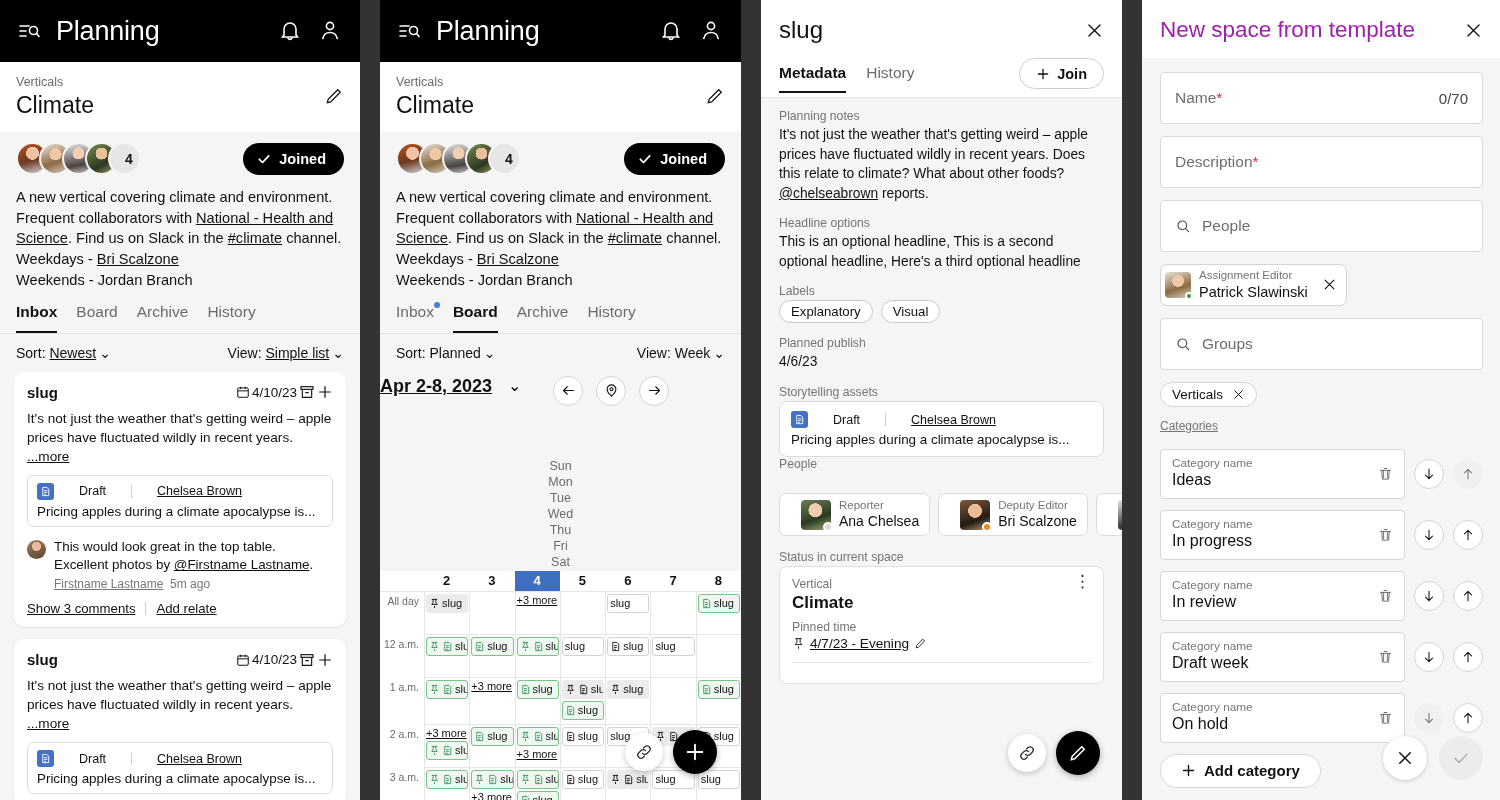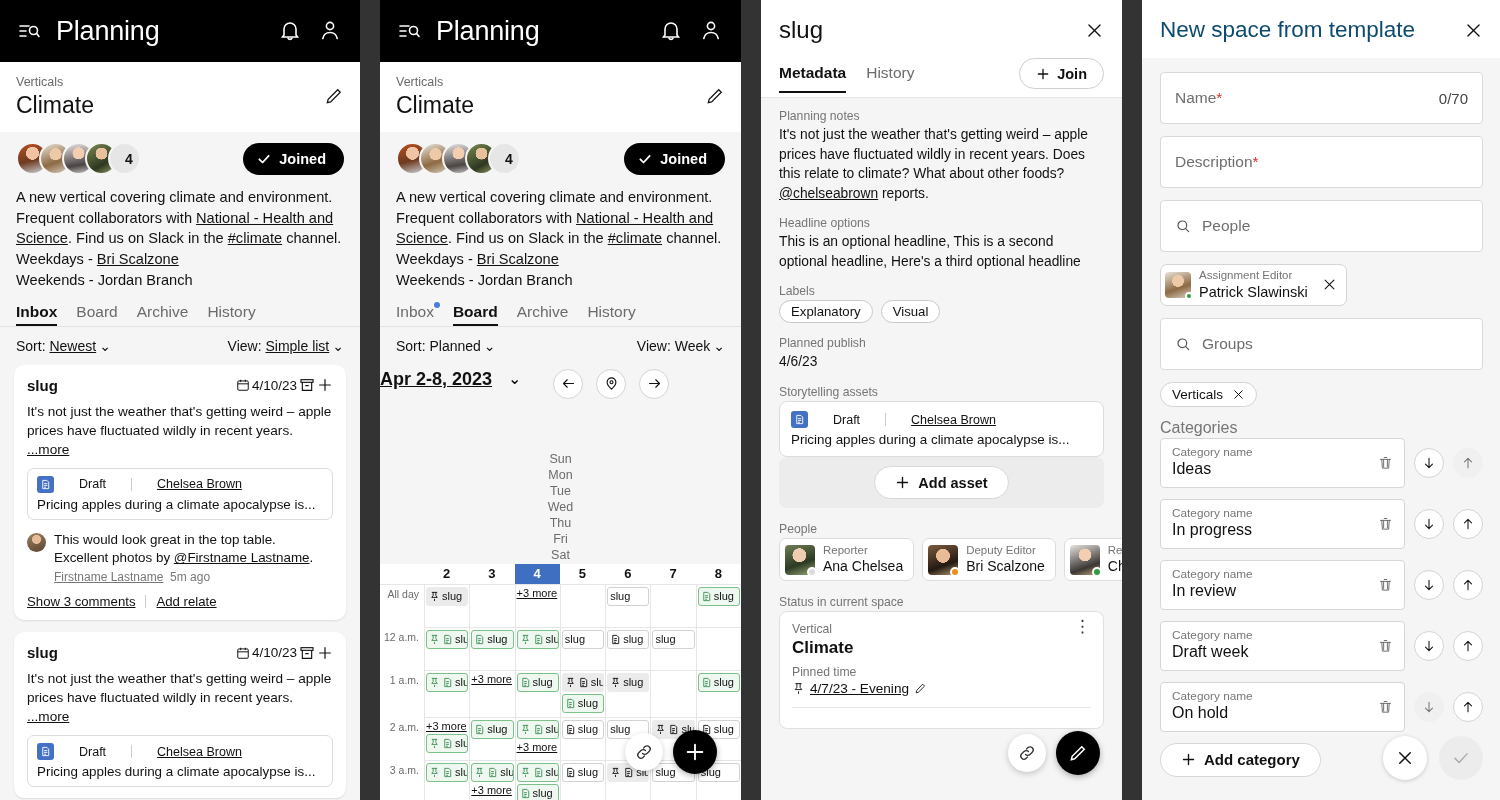--- a/index.html
+++ b/index.html
@@ -33,21 +33,21 @@
   .av{ width:33px;height:33px;border-radius:50%; border:2px solid #f5f5f5; margin-right:-10px; background-size:cover; }
   .avcount{ width:33px;height:33px;border-radius:50%; background:#e6e6e6; display:flex;align-items:center;justify-content:center;
     font-size:14px;font-weight:700;color:#111; margin-right:0; border:2px solid #f5f5f5;}
   .avcount span{ margin-left:9px; }
   .joined{ background:#000;color:#fff;border:none;border-radius:30px; height:32px; padding:0 18px 0 14px;
     font-size:14.5px;font-weight:700;display:flex;align-items:center;gap:8px;cursor:pointer; font-family:inherit;}
   .desc{ font-size:14.6px; line-height:1.42; color:#111; }
   .desc a{ color:#111; text-decoration:underline; }
 
   .tabs{ display:flex; gap:19px; padding:12px 16px 0; background:#f5f5f5; border-bottom:1px solid #e2e2e2;}
-  .tab{ font-size:15.5px; color:#6b6b6b; padding-bottom:3px; cursor:pointer; position:relative; white-space:nowrap;}
+  .tab{ font-size:15.5px; color:#6b6b6b; padding-bottom:10px; cursor:pointer; position:relative; white-space:nowrap;}
   .tab.active{ color:#111; font-weight:700; border-bottom:2.5px solid #111; }
   .dot{ position:absolute; right:-6px; top:-1px; width:6px;height:6px;border-radius:50%;background:#4a7fd4;}
 
   .sortrow{ display:flex; justify-content:space-between; padding:11px 16px; font-size:14px; color:#111;}
   .sortrow u{ text-decoration:underline; }
   .chev{ display:inline-block; margin-left:3px; }
 
   
   .list{ padding:0 14px; }
   .card{ background:#fff; border-radius:10px; padding:12px 13px 11px; margin-bottom:12px; box-shadow:0 1px 2px rgba(0,0,0,.10); }
@@ -109,47 +109,47 @@
   .fval{ font-size:13.8px;line-height:1.42;color:#111;margin-bottom:13px;}
   .fval u{ text-decoration:underline; }
   .chips{ display:flex;gap:8px;margin-bottom:13px;}
   .chip{ border:1px solid #c9c9c9;border-radius:14px;padding:3px 11px;font-size:13.2px;color:#111;background:#fff;cursor:pointer;}
   .assetbox{ background:#fff;border:1px solid #dcdcdc;border-radius:8px;padding:9px 11px;}
   .addwrap{ background:#ececec; border-radius:8px; padding:9px; display:flex;justify-content:center; margin-bottom:14px;}
   .addbtn{ background:#fff;border:1px solid #d7d7d7;border-radius:22px;height:33px;padding:0 20px;
     display:flex;align-items:center;gap:8px;font-size:14.5px;font-weight:700;color:#111;cursor:pointer;font-family:inherit;}
   .peoplerow{ display:flex; gap:8px; margin-bottom:14px; }
   .pcard{ background:#fff;border:1px solid #dcdcdc;border-radius:7px;display:flex;align-items:center;gap:8px;
-    padding:5px 10px 5px 5px; flex:0 0 auto; }
+    padding:5px 10px 5px 21px; flex:0 0 auto;margin-top:20px; }
   .pav{ width:30px;height:30px;border-radius:4px;background-size:cover;position:relative;flex:0 0 30px;}
   .status{ position:absolute;right:-2px;bottom:-2px;width:10px;height:10px;border-radius:50%;border:2px solid #fff;}
   .prole{ font-size:11.5px;color:#757575;line-height:1.2;}
   .pname{ font-size:14px;color:#111;line-height:1.25;white-space:nowrap;}
   .statusbox{ background:#fff;border:1px solid #e0e0e0;border-radius:8px;padding:10px 12px; }
   .kebab{ font-size:17px;color:#333;line-height:.6;letter-spacing:0;cursor:pointer;}
   .pinned{ font-size:13.6px;color:#111;display:flex;align-items:center;gap:5px;}
   .pinned u{ text-decoration:underline;}
   .hr{ height:1px;background:#e6e6e6;margin:11px 0 10px;}
 
   
   .thead{ background:#fff;padding:17px 18px 15px;display:flex;align-items:center;justify-content:space-between;}
-  .thead h2{ font-size:22.5px;font-weight:400;color:#0c4a6e;}
+  .thead h2{ font-size:22.5px;font-weight:400;color:#a21caf;}
   .tbody{ padding:14px 18px 0; }
   .field{ background:#fff;border:1px solid #d9d9d9;border-radius:4px; height:52px;
           display:flex;align-items:center;padding:0 14px;margin-bottom:12px;position:relative;}
   .field .ph{ font-size:15.5px;color:#6e6e6e;}
   .req{ color:#e03131; }
   .counter{ margin-left:auto;font-size:15px;color:#444;}
   .field.search .ph{ margin-left:11px; }
   .pill{ display:inline-flex;align-items:center;gap:8px;background:#fff;border:1px solid #d4d4d4;border-radius:7px;
          padding:4px 9px 4px 4px;margin-bottom:12px;}
   .pill .pav{ width:26px;height:26px;border-radius:4px;flex:0 0 26px;}
   .chipg{ display:inline-flex;align-items:center;gap:9px;background:#fff;border:1px solid #d4d4d4;border-radius:16px;
          padding:4px 11px;font-size:13.5px;color:#111;margin-bottom:8px;}
-  .seclabel{ font-size:16px;color:#757575;margin:4px 0 1px;}
+  .seclabel{ font-size:12px;color:#757575;margin:4px 0 16px;text-decoration:underline;}
   .catrow{ display:flex;align-items:center;gap:9px;margin-bottom:11px;}
   .catbox{ flex:1 1 auto;background:#fff;border:1px solid #d6d6d6;border-radius:4px;padding:6px 11px 7px;
            display:flex;align-items:center;justify-content:space-between;}
   .catlabel{ font-size:11.8px;color:#777;line-height:1.2;}
   .catval{ font-size:16px;color:#111;line-height:1.3;}
   .rnd{ width:30px;height:30px;border-radius:50%;border:1px solid #d4d4d4;background:#fff;flex:0 0 30px;
         display:flex;align-items:center;justify-content:center;cursor:pointer;}
   .rnd.disabled{ background:#ececec;border-color:#ececec;opacity:.55; }
   .addcat{ background:#fff;border:1px solid #d7d7d7;border-radius:22px;height:34px;padding:0 20px;
     display:inline-flex;align-items:center;gap:8px;font-size:15px;font-weight:700;color:#111;cursor:pointer;font-family:inherit;}
@@ -1100,28 +1100,20 @@
                 <path d="M6 3h9l4 4v14H6z"></path>
                 <path d="M9 10h7M9 14h7M9 18h4"></path>
               </svg>
             </span>
           <span>Draft</span>
           <span class="vline"></span>
           <u>Chelsea Brown</u>
         </div>
         <div class="assettext">Pricing apples during a climate apocalypse is...</div>
       </div>
-      <div class="addwrap">
-        <button class="addbtn">
-          <svg width="15" height="15" viewBox="0 0 24 24" fill="none" stroke="#111" stroke-width="2.2" stroke-linecap="round">
-              <path d="M12 4v16M4 12h16"></path>
-            </svg>
-          <span>Add asset</span>
-        </button>
-      </div>
 
       <div class="flabel">People</div>
       <div class="peoplerow">
         <div class="pcard">
           <div class="pav" style="background:radial-gradient(circle at 48% 34%,#f0cdb0 0 27%,transparent 28%),linear-gradient(160deg,#6d7f55,#2c3a22 60%,#9aaa78)">
             <span class="status" style="background:#dcdcdc"></span>
             </div>
           <div>
               <div class="prole">Reporter</div>
                <div class="pname">Ana Chelsea</div>

